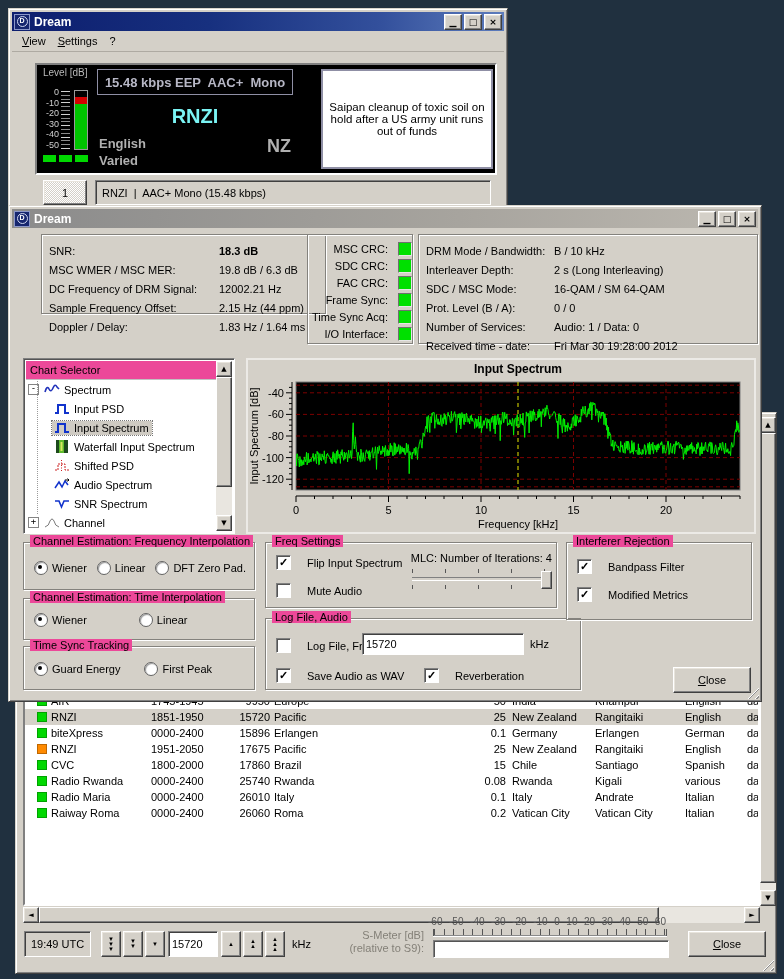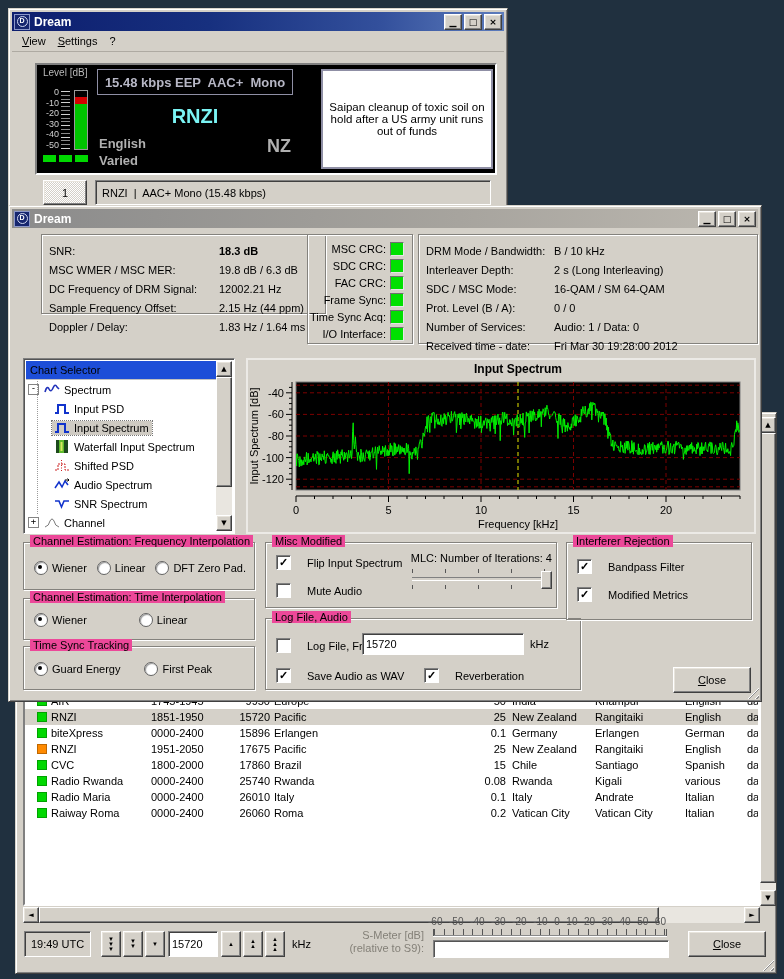--- a/index.html
+++ b/index.html
@@ -65,25 +65,25 @@
        box-sizing:border-box;color:#000;display:flex;align-items:center;justify-content:center;text-align:center;
        padding:2px 4px;font-size:11.5px;}
   .svc-num{left:34px;top:171px;width:44px;height:25px;
        background-image:repeating-conic-gradient(#fff 0% 25%,#d4d0c8 0% 50%);background-size:2px 2px;}
   .svc-info{position:absolute;left:86px;top:171px;width:396px;height:25px;background:#d4d0c8;display:flex;
        align-items:center;padding:0 6px;white-space:pre;box-sizing:border-box;}
   
   .stat-row{display:flex;align-items:center;height:19px;padding-left:7px;}
   .stat-label-a{width:170px;flex:none;}
   .stat-label-c{width:128px;flex:none;}
-  .led-row{display:flex;align-items:center;justify-content:flex-end;gap:4px;height:17px;padding-right:8px;}
+  .led-row{display:flex;align-items:center;justify-content:flex-end;gap:10px;height:17px;}
   
   .tree{position:absolute;left:14px;top:152px;width:212px;height:176px;background:#fff;box-sizing:border-box;
        border:1px solid;border-color:#808080 #fff #fff #808080;box-shadow:inset 1px 1px 0 #555;}
-  .tree-header{position:absolute;left:2px;top:2px;right:18px;height:18px;background:#1d4ed8;border-bottom:1px solid #c2c2c2;
+  .tree-header{position:absolute;left:2px;top:2px;right:18px;height:18px;background:#ec4899;border-bottom:1px solid #c2c2c2;
        display:flex;align-items:center;padding-left:4px;}
   .tree-body{position:absolute;left:2px;top:21px;right:18px;bottom:2px;overflow:hidden;}
   .tree-item{position:relative;height:19px;display:flex;align-items:center;}
   .exp{width:9px;height:9px;background:#fff;border:1px solid #848484;font-size:9px;line-height:7px;text-align:center;
        margin:0 3px 0 2px;flex:none;font-family:"DejaVu Sans Mono",monospace;}
   .ticon{width:19px;height:14px;flex:none;display:flex;align-items:center;justify-content:center;}
   .tlabel{padding:0 3px;white-space:nowrap;}
   .sel-box{display:flex;align-items:center;}
   .tree-item.sel .sel-box{background:#cfcbc3;outline:1px dotted #777;}
   .tree-conn{position:absolute;left:13px;top:22px;height:133px;border-left:1px dotted #9a9a9a;}
@@ -690,21 +690,21 @@
             <span>Guard Energy</span>
           </span>
           <span style="display: inline-flex; align-items: center; gap: 4px;">
             <span class="radio"></span>
             <span>First Peak</span>
           </span>
         </div>
     </div>
 
     <div class="gb" style="left:256px;top:336px;width:292px;height:66px;">
-      <span class="gb-title">Misc Modified</span>
+      <span class="gb-title">Freq Settings</span>
       <div class="ctl-row" style="left:10px;top:12px;">
         <span class="cb on" id="cb-flip"></span>
         <span>Flip Input Spectrum</span>
       </div>
       <div class="ctl-row" style="left:10px;top:40px;">
         <span class="cb" id="cb-mute"></span>
         <span>Mute Audio</span>
       </div>
       <div style="position:absolute;left:140px;top:9px;width:146px;text-align:right;white-space:nowrap;">MLC: Number of Iterations: 4</div>
       <div class="slider" style="left:146px;top:26px;width:140px;">

